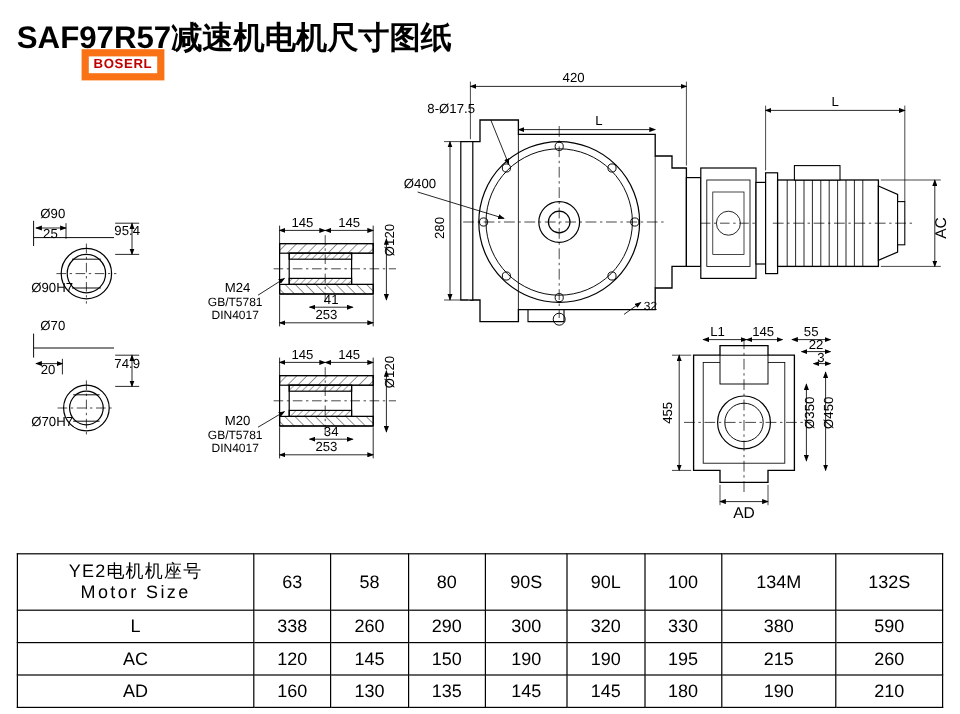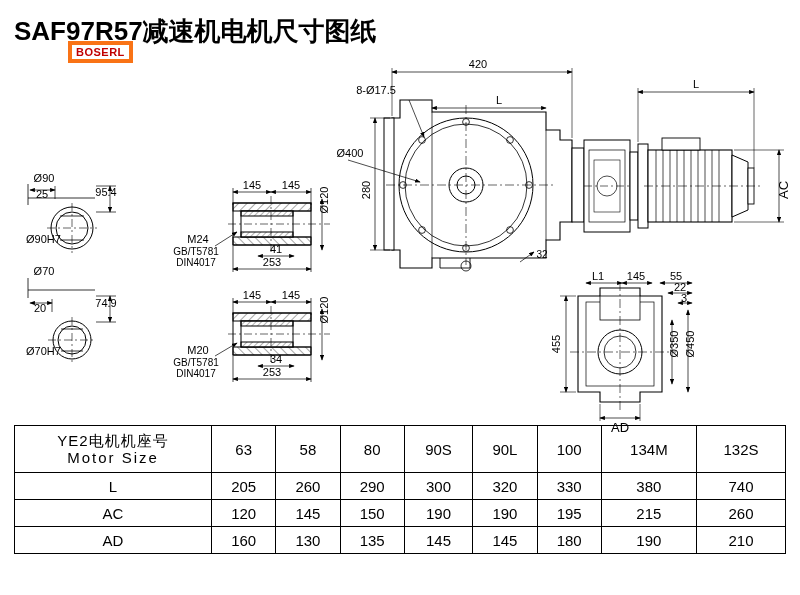--- a/index.html
+++ b/index.html
@@ -28,39 +28,39 @@
     font-size: 26px;
     font-weight: bold;
     letter-spacing: 0px;
     white-space: nowrap;
   }
   
   .logo {
     position: absolute;
     left: 68px;
     top: 41px;
-    border: 4px solid #f97316;
+    border: 6px solid #f97316;
     color: #c00000;
     font-size: 11px;
     font-weight: bold;
     padding: 1px 4px 1px 4px;
     letter-spacing: 0.5px;
     background: #fff;
   }
   
   #drawing {
     position: absolute;
     left: 0;
     top: 0;
   }
   
   .spec-table {
     position: absolute;
     left: 14px;
-    top: 425px;
+    top: 461px;
     border-collapse: collapse;
     width: 772px;
     font-size: 15px;
   }
   .spec-table td {
     border: 1px solid #000;
     text-align: center;
     height: 26px;
     padding: 0;
   }
@@ -377,28 +377,28 @@
         <td>58</td>
         <td>80</td>
         <td>90S</td>
         <td>90L</td>
         <td>100</td>
         <td>134M</td>
         <td>132S</td>
       </tr>
       <tr>
         <td class="label-cell">L</td>
-        <td>205</td>
+        <td>338</td>
         <td>260</td>
         <td>290</td>
         <td>300</td>
         <td>320</td>
         <td>330</td>
         <td>380</td>
-        <td>740</td>
+        <td>590</td>
       </tr>
       <tr>
         <td class="label-cell">AC</td>
         <td>120</td>
         <td>145</td>
         <td>150</td>
         <td>190</td>
         <td>190</td>
         <td>195</td>
         <td>215</td>

